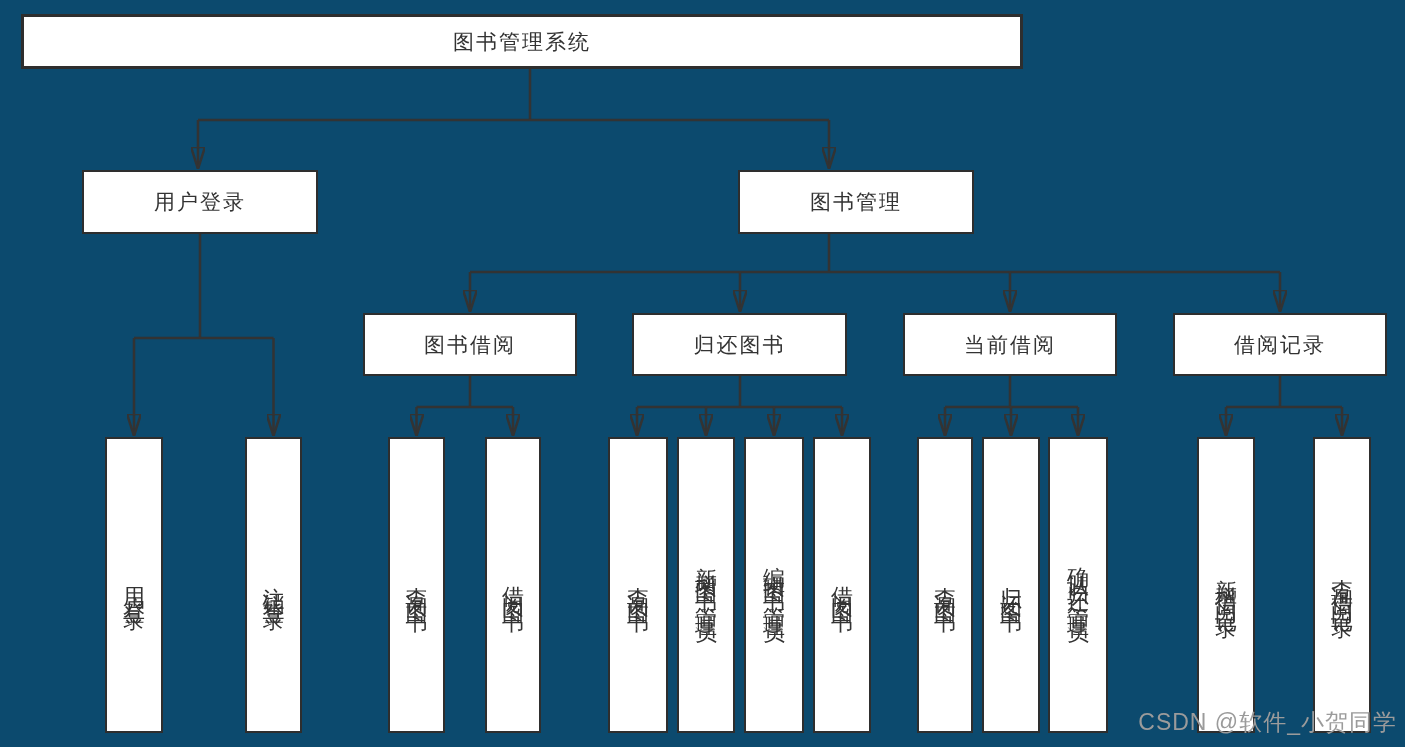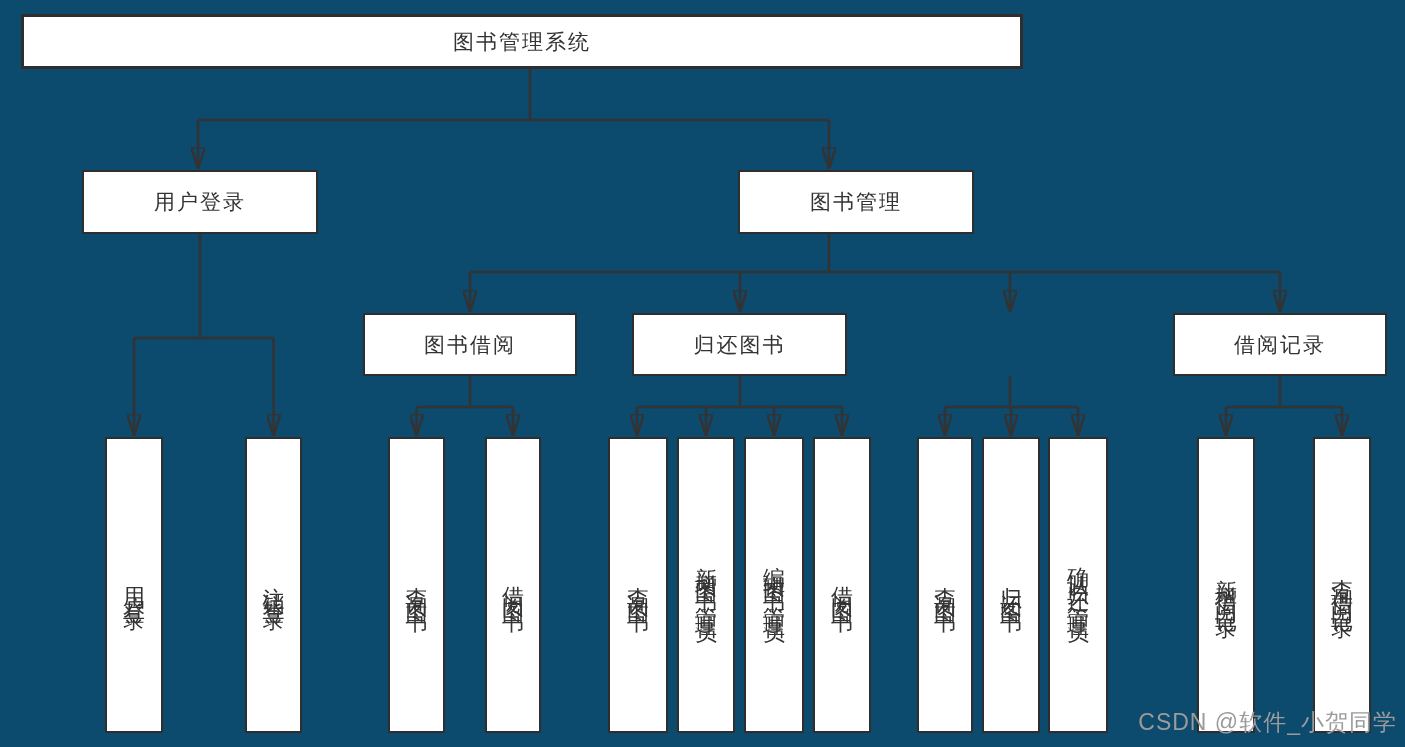--- a/index.html
+++ b/index.html
@@ -84,20 +84,23 @@
   <div class="box" style="left:738px;top:170px;width:236px;height:64px">
     <span class="h-label">图书管理</span>
   </div>
 
   <div class="box" style="left:363px;top:313px;width:214px;height:63px">
     <span class="h-label">图书借阅</span>
   </div>
   <div class="box" style="left:632px;top:313px;width:215px;height:63px">
     <span class="h-label">归还图书</span>
   </div>
+  <div class="box" style="left:903px;top:313px;width:214px;height:63px">
+    <span class="h-label">当前借阅</span>
+  </div>
   <div class="box" style="left:1173px;top:313px;width:214px;height:63px">
     <span class="h-label">借阅记录</span>
   </div>
 
   <div class="box leaf" style="left:105px;top:437px;width:58px;height:296px">
     <span class="v-label">用户登录</span>
   </div>
   <div class="box leaf" style="left:245px;top:437px;width:57px;height:296px">
     <span class="v-label">注销登录</span>
   </div>

